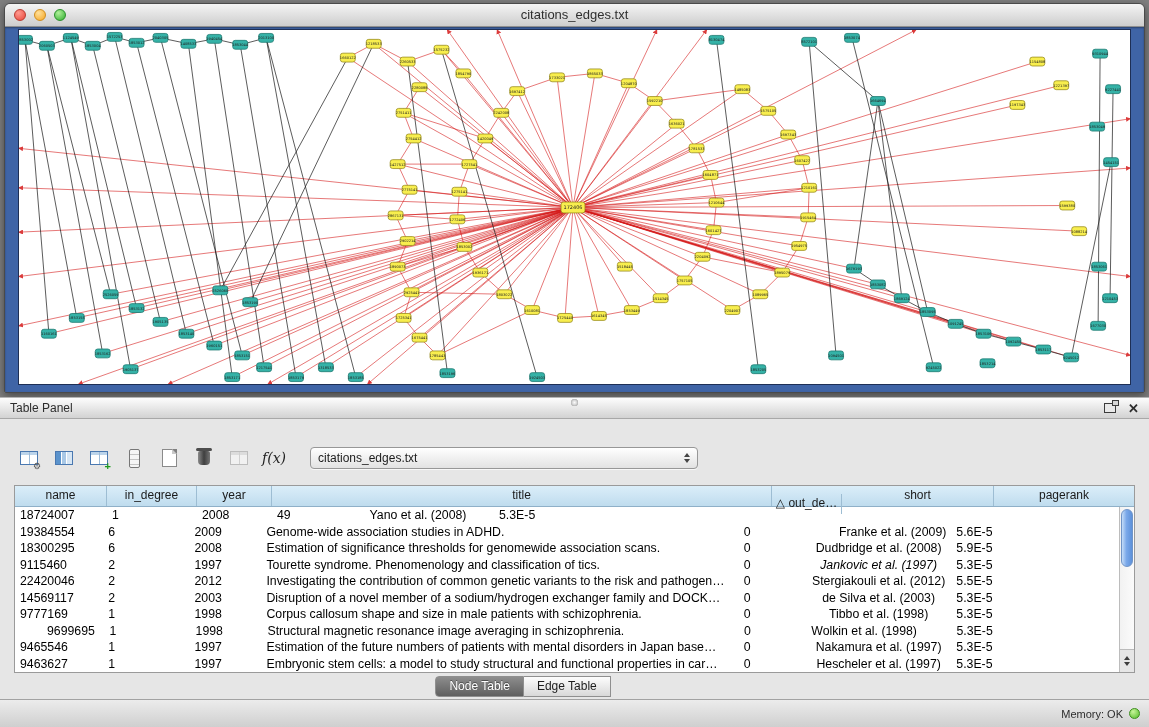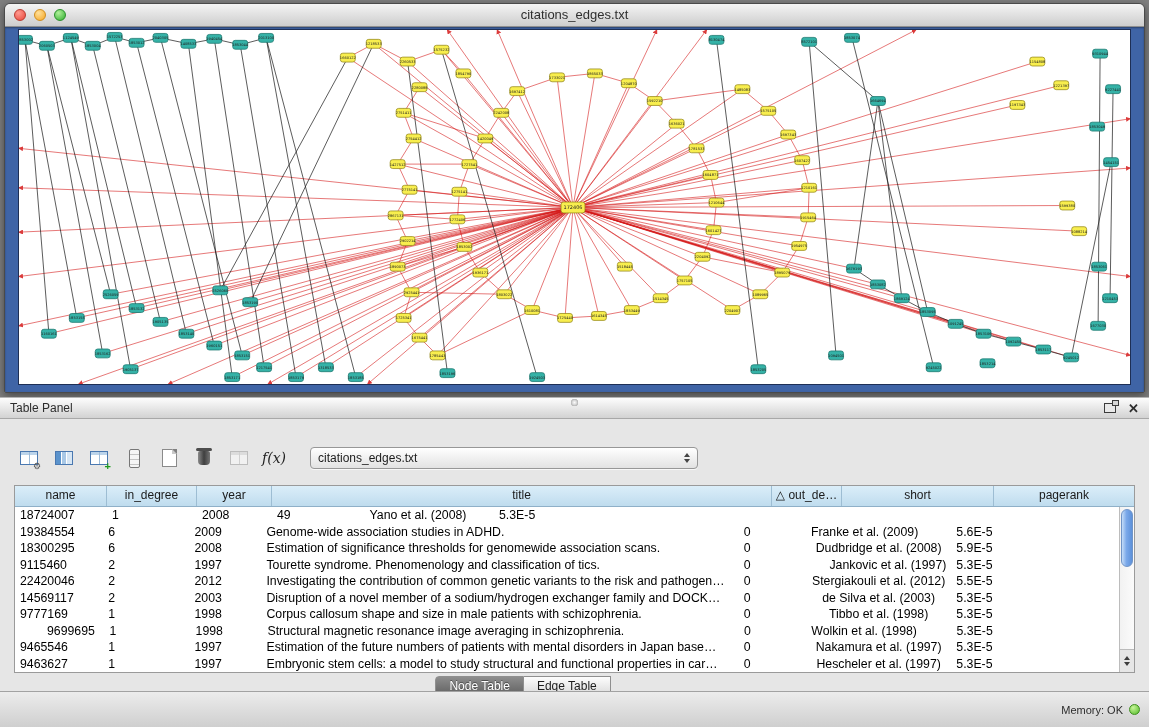--- a/index.html
+++ b/index.html
@@ -95,21 +95,21 @@
 
   
   .tabs{position:absolute;top:257px;left:0;right:0;display:flex;justify-content:center;}
   .tab{height:19px;line-height:19px;padding:0 13px;font-size:12px;color:#1d1d1d;
     background:linear-gradient(#fdfdfd,#d8d8d8);border:1px solid #8f8f8f;border-left:none;}
   .tab:first-child{border-left:1px solid #8f8f8f;border-radius:4px 0 0 4px;}
   .tab:last-child{border-radius:0 4px 4px 0;margin-top:43px;}
   .tab.selected{background:linear-gradient(#8d8d8d,#5f5f5f);color:#fff;text-shadow:0 -1px 0 rgba(0,0,0,.4);}
 
   
-  .statusbar{position:absolute;left:0;right:0;bottom:0;height:36px;background:linear-gradient(#ececec,#cfcfcf);
+  .statusbar{position:absolute;left:0;right:0;bottom:0;height:28px;background:linear-gradient(#ececec,#cfcfcf);
     border-top:1px solid #a2a2a2;display:flex;align-items:center;justify-content:flex-end;gap:6px;
     padding:0 9px;font-size:11px;color:#2c2c2c;box-sizing:border-box;}
   .mem-dot{width:11px;height:11px;border-radius:50%;border:1px solid #3d8f1d;box-sizing:border-box;
     background:radial-gradient(circle at 35% 30%,#c8f59a,#52bb27);}
 </style>
 </head>
 <body>
 
 <div class="desktop">
 
@@ -853,59 +853,59 @@
           </span>
         </div>
       </div>
 
       <div class="table-wrap">
         <div class="thead">
             <div class="th" style="width: 92px;">name</div>
             <div class="th" style="width: 90px;">in_degree</div>
             <div class="th" style="width: 75px;">year</div>
             <div class="th" style="width: 500px;">title</div>
-            <div class="th" style="width: 70px;">△ out_de…</div>
+            <div class="th" style="width: 70px; margin-top: 8px;">△ out_de…</div>
             <div class="th" style="width: 152px;">short</div>
             <div class="th" style="flex: 1 1 auto; border-right: none;">pagerank</div>
           </div>
         <div class="tbl-lower">
           <div class="tbody">
               <div class="tr">
                 <div class="td" style="width: 92px; text-align: left;">18724007</div>
                 <div class="td" style="width: 90px; text-align: left;">1</div>
                 <div class="td" style="width: 75px; text-align: left;">2008</div>
                 <div class="td" style="width: 70px; text-align: left;">49</div>
                 <div class="td" style="width: 152px; text-align: center;">Yano et al. (2008)</div>
                 <div class="td" style="width: 125px; text-align: left;">5.3E-5</div>
               </div>
               <div class="tr">
                 <div class="td" style="width: 92px; text-align: left;">19384554</div>
                 <div class="td" style="width: 90px; text-align: left;">6</div>
                 <div class="td" style="width: 75px; text-align: left;">2009</div>
                 <div class="td" style="width: 500px; text-align: left;">Genome-wide association studies in ADHD.</div>
                 <div class="td" style="width: 70px; text-align: left;">0</div>
-                <div class="td" style="width: 152px; text-align: left;">Franke et al. (2009)</div>
+                <div class="td" style="width: 152px; text-align: right;">Franke et al. (2009)</div>
                 <div class="td" style="width: 125px; text-align: left;">5.6E-5</div>
               </div>
               <div class="tr">
                 <div class="td" style="width: 92px; text-align: left;">18300295</div>
                 <div class="td" style="width: 90px; text-align: left;">6</div>
                 <div class="td" style="width: 75px; text-align: left;">2008</div>
                 <div class="td" style="width: 500px; text-align: left;">Estimation of significance thresholds for genomewide association scans.</div>
                 <div class="td" style="width: 70px; text-align: left;">0</div>
                 <div class="td" style="width: 152px; text-align: center;">Dudbridge et al. (2008)</div>
                 <div class="td" style="width: 125px; text-align: left;">5.9E-5</div>
               </div>
               <div class="tr">
                 <div class="td" style="width: 92px; text-align: left;">9115460</div>
                 <div class="td" style="width: 90px; text-align: left;">2</div>
                 <div class="td" style="width: 75px; text-align: left;">1997</div>
                 <div class="td" style="width: 500px; text-align: left;">Tourette syndrome. Phenomenology and classification of tics.</div>
                 <div class="td" style="width: 70px; text-align: left;">0</div>
-                <div class="td" style="width: 152px; text-align: right;">Jankovic et al. (1997)</div>
+                <div class="td" style="width: 152px; text-align: center; font-style: italic;">Jankovic et al. (1997)</div>
                 <div class="td" style="width: 125px; text-align: left;">5.3E-5</div>
               </div>
               <div class="tr">
                 <div class="td" style="width: 92px; text-align: left;">22420046</div>
                 <div class="td" style="width: 90px; text-align: left;">2</div>
                 <div class="td" style="width: 75px; text-align: left;">2012</div>
                 <div class="td" style="width: 500px; text-align: left;">Investigating the contribution of common genetic variants to the risk and pathogen…</div>
                 <div class="td" style="width: 70px; text-align: left;">0</div>
                 <div class="td" style="width: 152px; text-align: center;">Stergiakouli et al. (2012)</div>
                 <div class="td" style="width: 125px; text-align: left;">5.5E-5</div>

